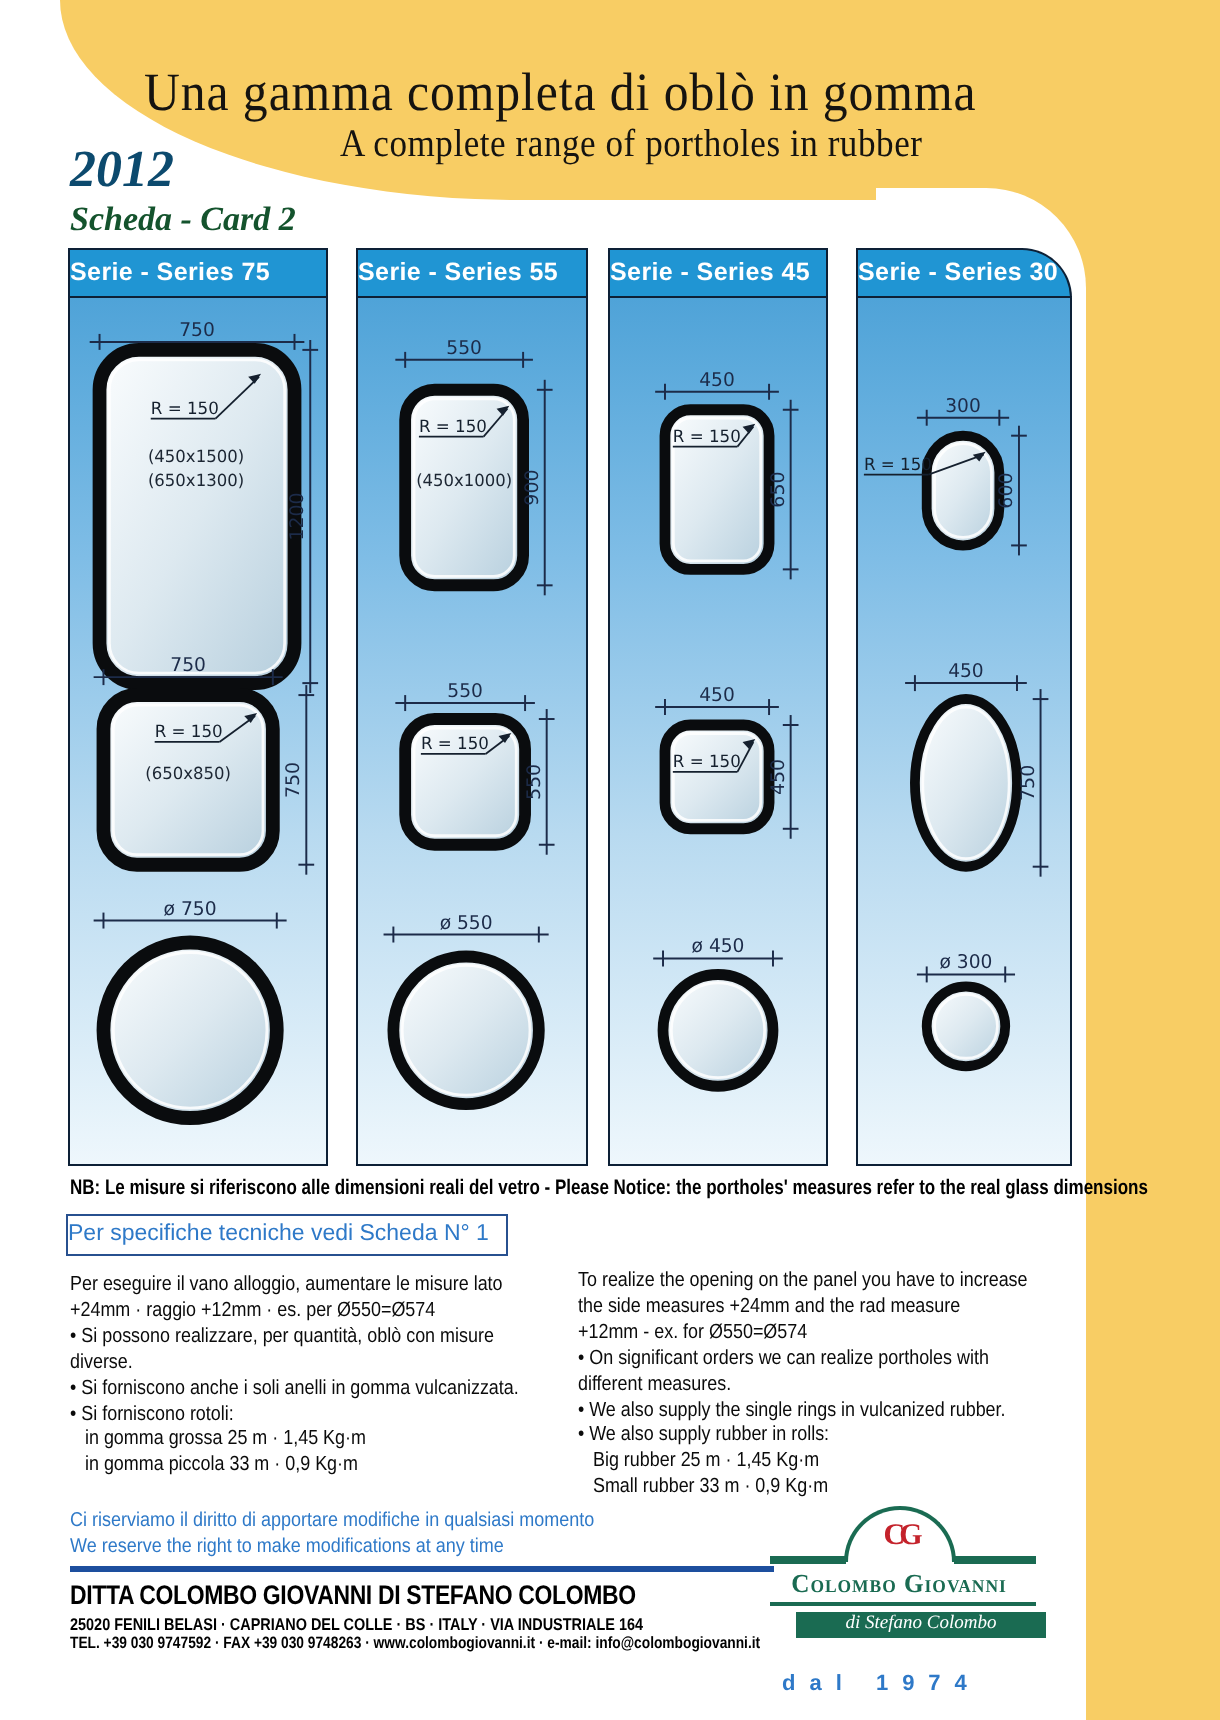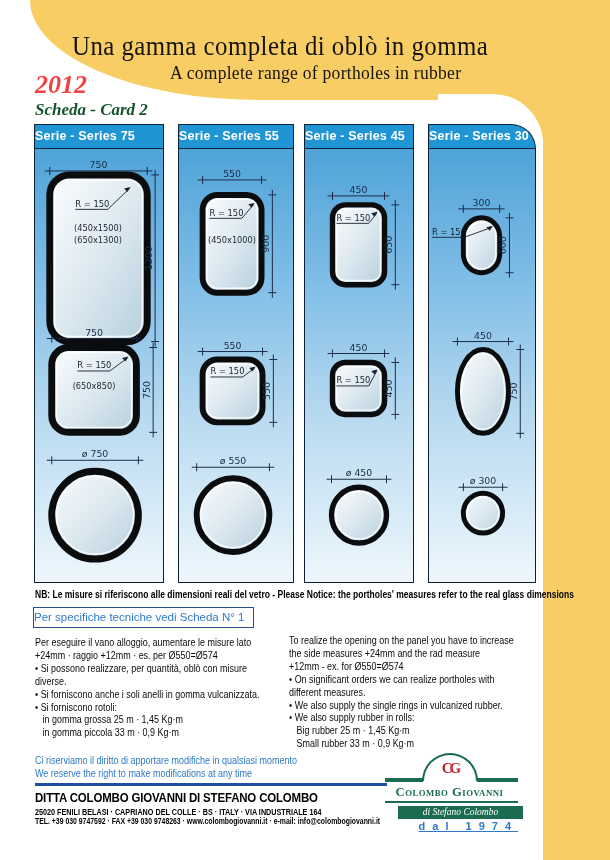--- a/index.html
+++ b/index.html
@@ -15,21 +15,21 @@
     border-bottom-left-radius:230px 100px;}
   .yellow-right{position:absolute;left:543px;top:60px;width:67px;height:800px;background:var(--yellow);}
   .corner-patch{position:absolute;left:494px;top:94px;width:50px;height:60px;background:var(--yellow);}
   .corner-white{position:absolute;left:438px;top:94px;width:105px;height:64px;background:#fff;border-top-right-radius:50px;}
 
   
   .title-it{position:absolute;left:72px;top:31px;font:27px "Liberation Serif",serif;color:#151310;
     white-space:nowrap;transform:scaleX(.92);transform-origin:left top;letter-spacing:.5px;}
   .title-en{position:absolute;left:170px;top:62px;font:19.5px "Liberation Serif",serif;color:#151310;
     white-space:nowrap;transform:scaleX(.9);transform-origin:left top;letter-spacing:.3px;}
-  .year{position:absolute;left:35px;top:70px;font:italic 700 26px "Liberation Serif",serif;color:#ef4444;}
+  .year{position:absolute;left:35px;top:70px;font:italic 700 26px "Liberation Serif",serif;color:#0c4a6e;}
   .card{position:absolute;left:35px;top:100px;font:italic 600 17px "Liberation Serif",serif;color:#14532d;}
 
   
   .col{position:absolute;top:124px;z-index:2;}
   .col-header{position:absolute;left:0;top:0;width:100%;height:25px;background:var(--header-blue);
     border:1.6px solid var(--navy);box-sizing:border-box;color:#fff;font-weight:bold;font-size:12.5px;
     text-align:left;line-height:22px;letter-spacing:.2px;}
   .col-body{position:absolute;left:0;top:25px;width:100%;height:434px;box-sizing:border-box;
     border:1.4px solid var(--navy);border-top:none;
     background:linear-gradient(180deg,#4FA3D8 0%,#7FBDE6 30%,#B8DAF0 62%,#EEF7FC 100%);}
@@ -76,22 +76,22 @@
   .logo-monogram{position:absolute;left:37px;top:8px;width:56px;text-align:center;
     font:700 15px "Liberation Serif",serif;color:var(--red);letter-spacing:-3px;}
   .logo-bar-left{position:absolute;left:0;top:26px;width:38px;height:3.5px;background:var(--green);}
   .logo-bar-right{position:absolute;left:92px;top:26px;width:41px;height:3.5px;background:var(--green);}
   .logo-name{position:absolute;left:0;top:32px;width:133px;text-align:center;
     font:700 13px "Liberation Serif",serif;font-variant:small-caps;color:var(--green);letter-spacing:.5px;
     transform:scaleX(.97);transform-origin:left top;}
   .logo-rule{position:absolute;left:0;top:48.5px;width:133px;height:2.6px;background:var(--green);}
   .logo-banner{position:absolute;left:13px;top:54px;width:125px;height:12.5px;background:var(--green);
     color:#fff;font:italic 9.5px "Liberation Serif",serif;text-align:center;line-height:12.5px;}
-  .logo-since{position:absolute;left:6px;top:68px;width:127px;text-align:right;
-    font:700 11px "Liberation Sans",sans-serif;color:var(--text-blue);letter-spacing:7px;text-decoration:underline;}
+  .logo-since{position:absolute;left:6px;top:84px;width:127px;text-align:left;
+    font:700 11px "Liberation Sans",sans-serif;color:var(--text-blue);letter-spacing:7px;}
 </style>
 </head>
 <body>
 
 <div id="page">
 
   <div class="yellow-top"></div>
   <div class="yellow-right"></div>
   <div class="corner-patch"></div>
   <div class="corner-white"></div>

